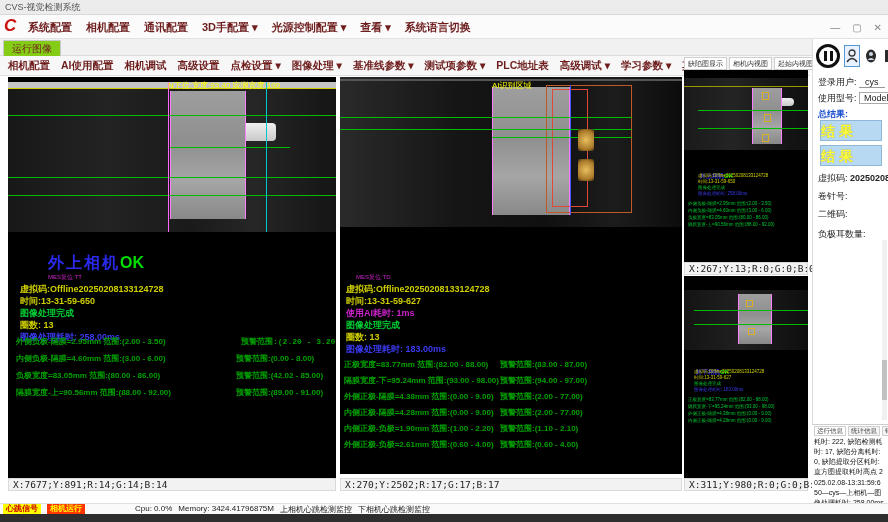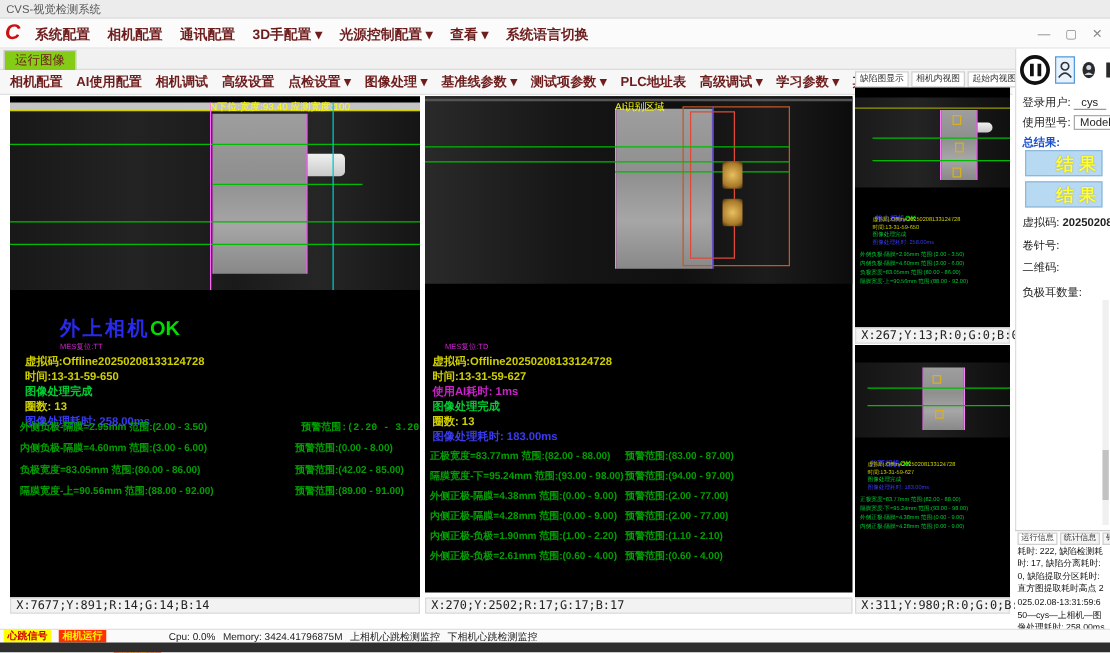--- a/index.html
+++ b/index.html
@@ -72,33 +72,33 @@
   
   #rightPanel { left:812px; top:39px; width:76px; height:466px; background:#ffffff; border-left:1px solid #ddd; }
   .pausebtn { left:816px; top:44px; width:24px; height:24px; border-radius:50%; border:3px solid #111;
     display:flex; align-items:center; justify-content:center; gap:3px; background:#fff;}
   .pausebtn i { display:block; width:3px; height:10px; background:#111; }
   .iconbtn { width:16px; height:22px; display:flex; align-items:center; justify-content:center; }
   .sel { border:1px solid #5599dd; background:#e8f2fc; }
   .rp-label { font-size:9px; color:#222; }
   .rp-row { position:absolute; left:818px; font-size:9px; color:#222; white-space:nowrap;}
   .resultbox { position:absolute; left:820px; width:62px; height:21px; background:#b7d9f2;
-    border:1px solid #8fb8d8; color:#ffff33; font-size:14px; font-weight:bold; text-align:right;
+    border:1px solid #8fb8d8; color:#ffff33; font-size:14px; font-weight:bold; text-align:left;
     line-height:20px; letter-spacing:4px; text-shadow:0 0 1px #888; }
   .infobox { left:812px; top:424px; width:76px; height:81px; background:#fff; border-top:1px solid #ccc; }
   .itabs { left:814px; top:426px; display:flex; gap:2px; font-size:6.5px; color:#333; }
   .itab { border:1px solid #cfcfcf; background:#f4f4f4; padding:0 2px; line-height:8px; white-space:nowrap;}
   .itab.on { background:#fff; }
   .itext { left:814px; top:437px; width:70px; font-size:7px; color:#111; line-height:1.45; word-break:break-all; }
   .vscroll { background:#f0f0f0; width:5px; }
   .vthumb { background:#c2c2c2; width:5px; }
 
   
   .statusbar { left:0; top:503px; width:888px; height:11px; background:#fafafa; border-top:1px solid #e0e0e0;
-    display:flex; align-items:center; gap:6px; padding-left:3px; font-size:8px; color:#222;}
+    display:flex; align-items:flex-start; gap:6px; padding-left:3px; font-size:8px; color:#222;}
   .badge { font-size:8px; padding:0 3px; line-height:10px; font-weight:bold; }
   .bottomstrip { left:0; top:514px; width:888px; height:8px; background:#2e2e2e; }
 </style>
 </head>
 <body>
 
 <div id="app">
 
   <div class="abs titlebar">
     <span>CVS-视觉检测系统</span>

